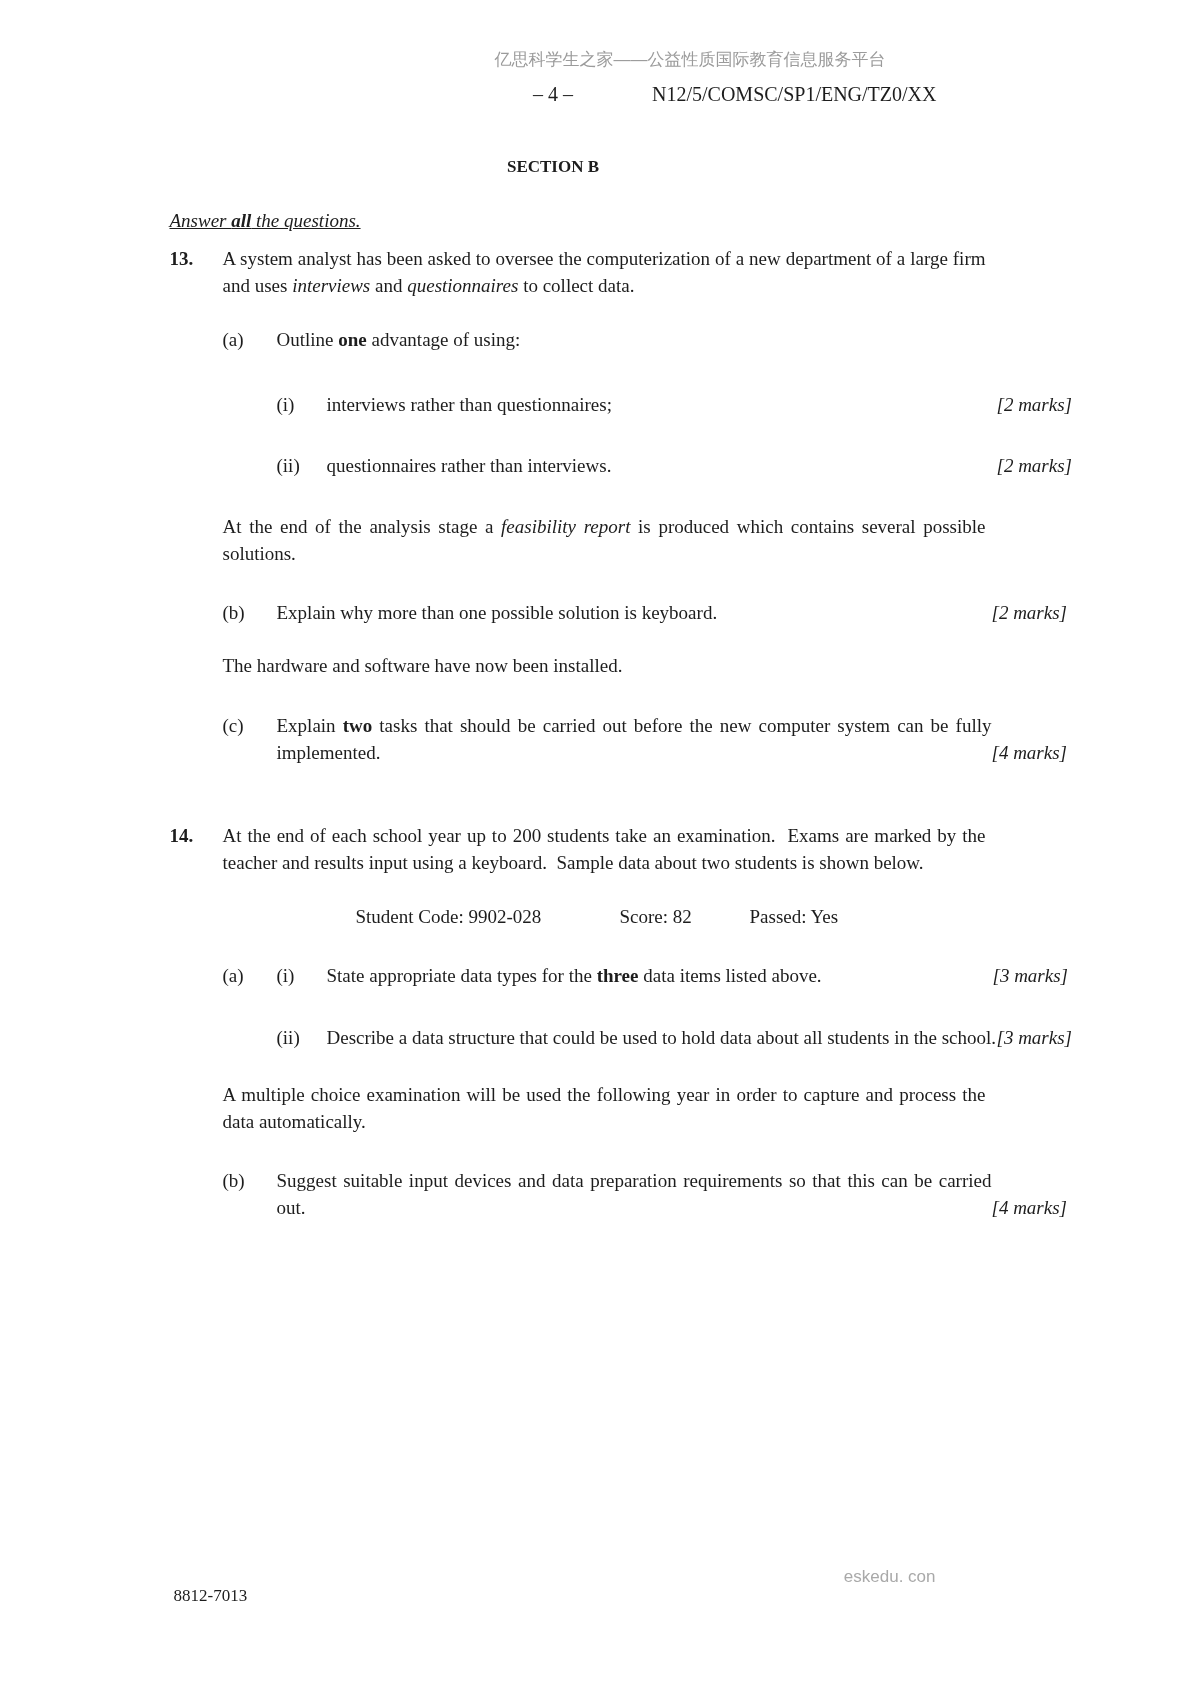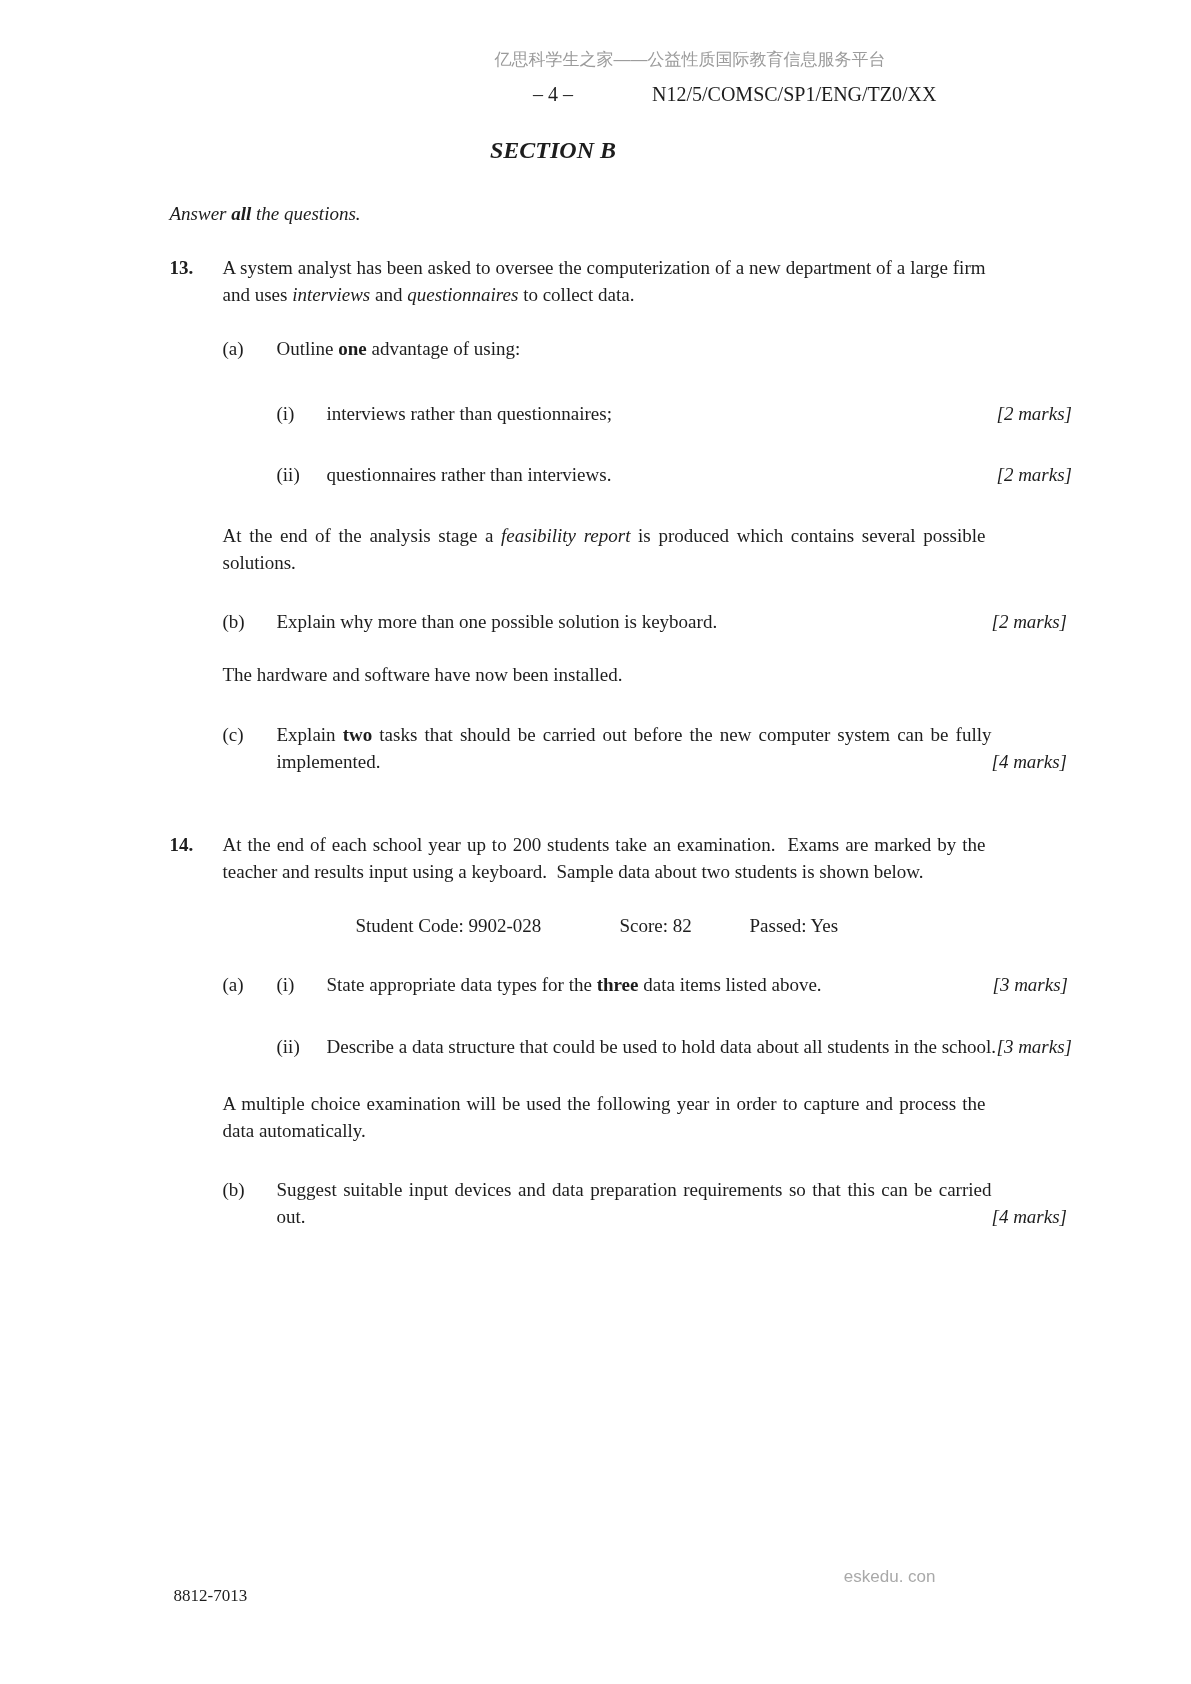--- a/index.html
+++ b/index.html
@@ -27,46 +27,45 @@
   }
   .header-row {
     position: relative;
     margin-top: 6px;
     font-size: 20px;
     line-height: 30px;
     text-align: center;
   }
   .paper-code { position: absolute; right: 0; top: 0; }
   .section-title {
-    margin-top: 28px;
+    margin-top: 44px;
     text-align: center;
     font-weight: bold;
-    font-size: 24px;
-    font-style: italic;
+    font-size: 17px;
   }
-  .instruction { margin: 36px 0 0 0; font-style: italic; }
+  .instruction { margin: 27px 0 0 0; font-style: italic; text-decoration: underline; }
   p { margin: 0; }
   .para { white-space: pre-wrap; }
   .just { text-align: justify; }
   .b { font-weight: bold; }
   .i { font-style: italic; }
   .marks { font-style: italic; justify-self: end; align-self: end; white-space: nowrap; }
 
   .row-q   { display: grid; grid-template-columns: 53px 763px; }
   .qnum    { font-weight: bold; }
   .row-a   { margin-left: 53px; display: grid; grid-template-columns: 54px auto; }
   .row-sub { margin-left: 107px; display: grid; grid-template-columns: 50px 670px 1fr; }
   .row-bc  { margin-left: 53px; display: grid; grid-template-columns: 54px 715px 1fr; }
   .row-a14 { margin-left: 53px; display: grid; grid-template-columns: 54px 50px 666px 1fr; }
   .note    { margin-left: 53px; width: 763px; }
 
   .sample-table { margin-left: 186px; }
   .sample-row { display: grid; grid-template-columns: 264px 130px auto; }
 
-  .mt-q13    { margin-top: 27px; }
+  .mt-q13    { margin-top: 11px; }
   .mt-13a    { margin-top: 27px; }
   .mt-13ai   { margin-top: 38px; }
   .mt-13aii  { margin-top: 34px; }
   .mt-note1  { margin-top: 34px; }
   .mt-13b    { margin-top: 32px; }
   .mt-note2  { margin-top: 26px; }
   .mt-13c    { margin-top: 33px; }
   .mt-q14    { margin-top: 56px; }
   .mt-sample { margin-top: 27px; }
   .mt-14a    { margin-top: 32px; }

